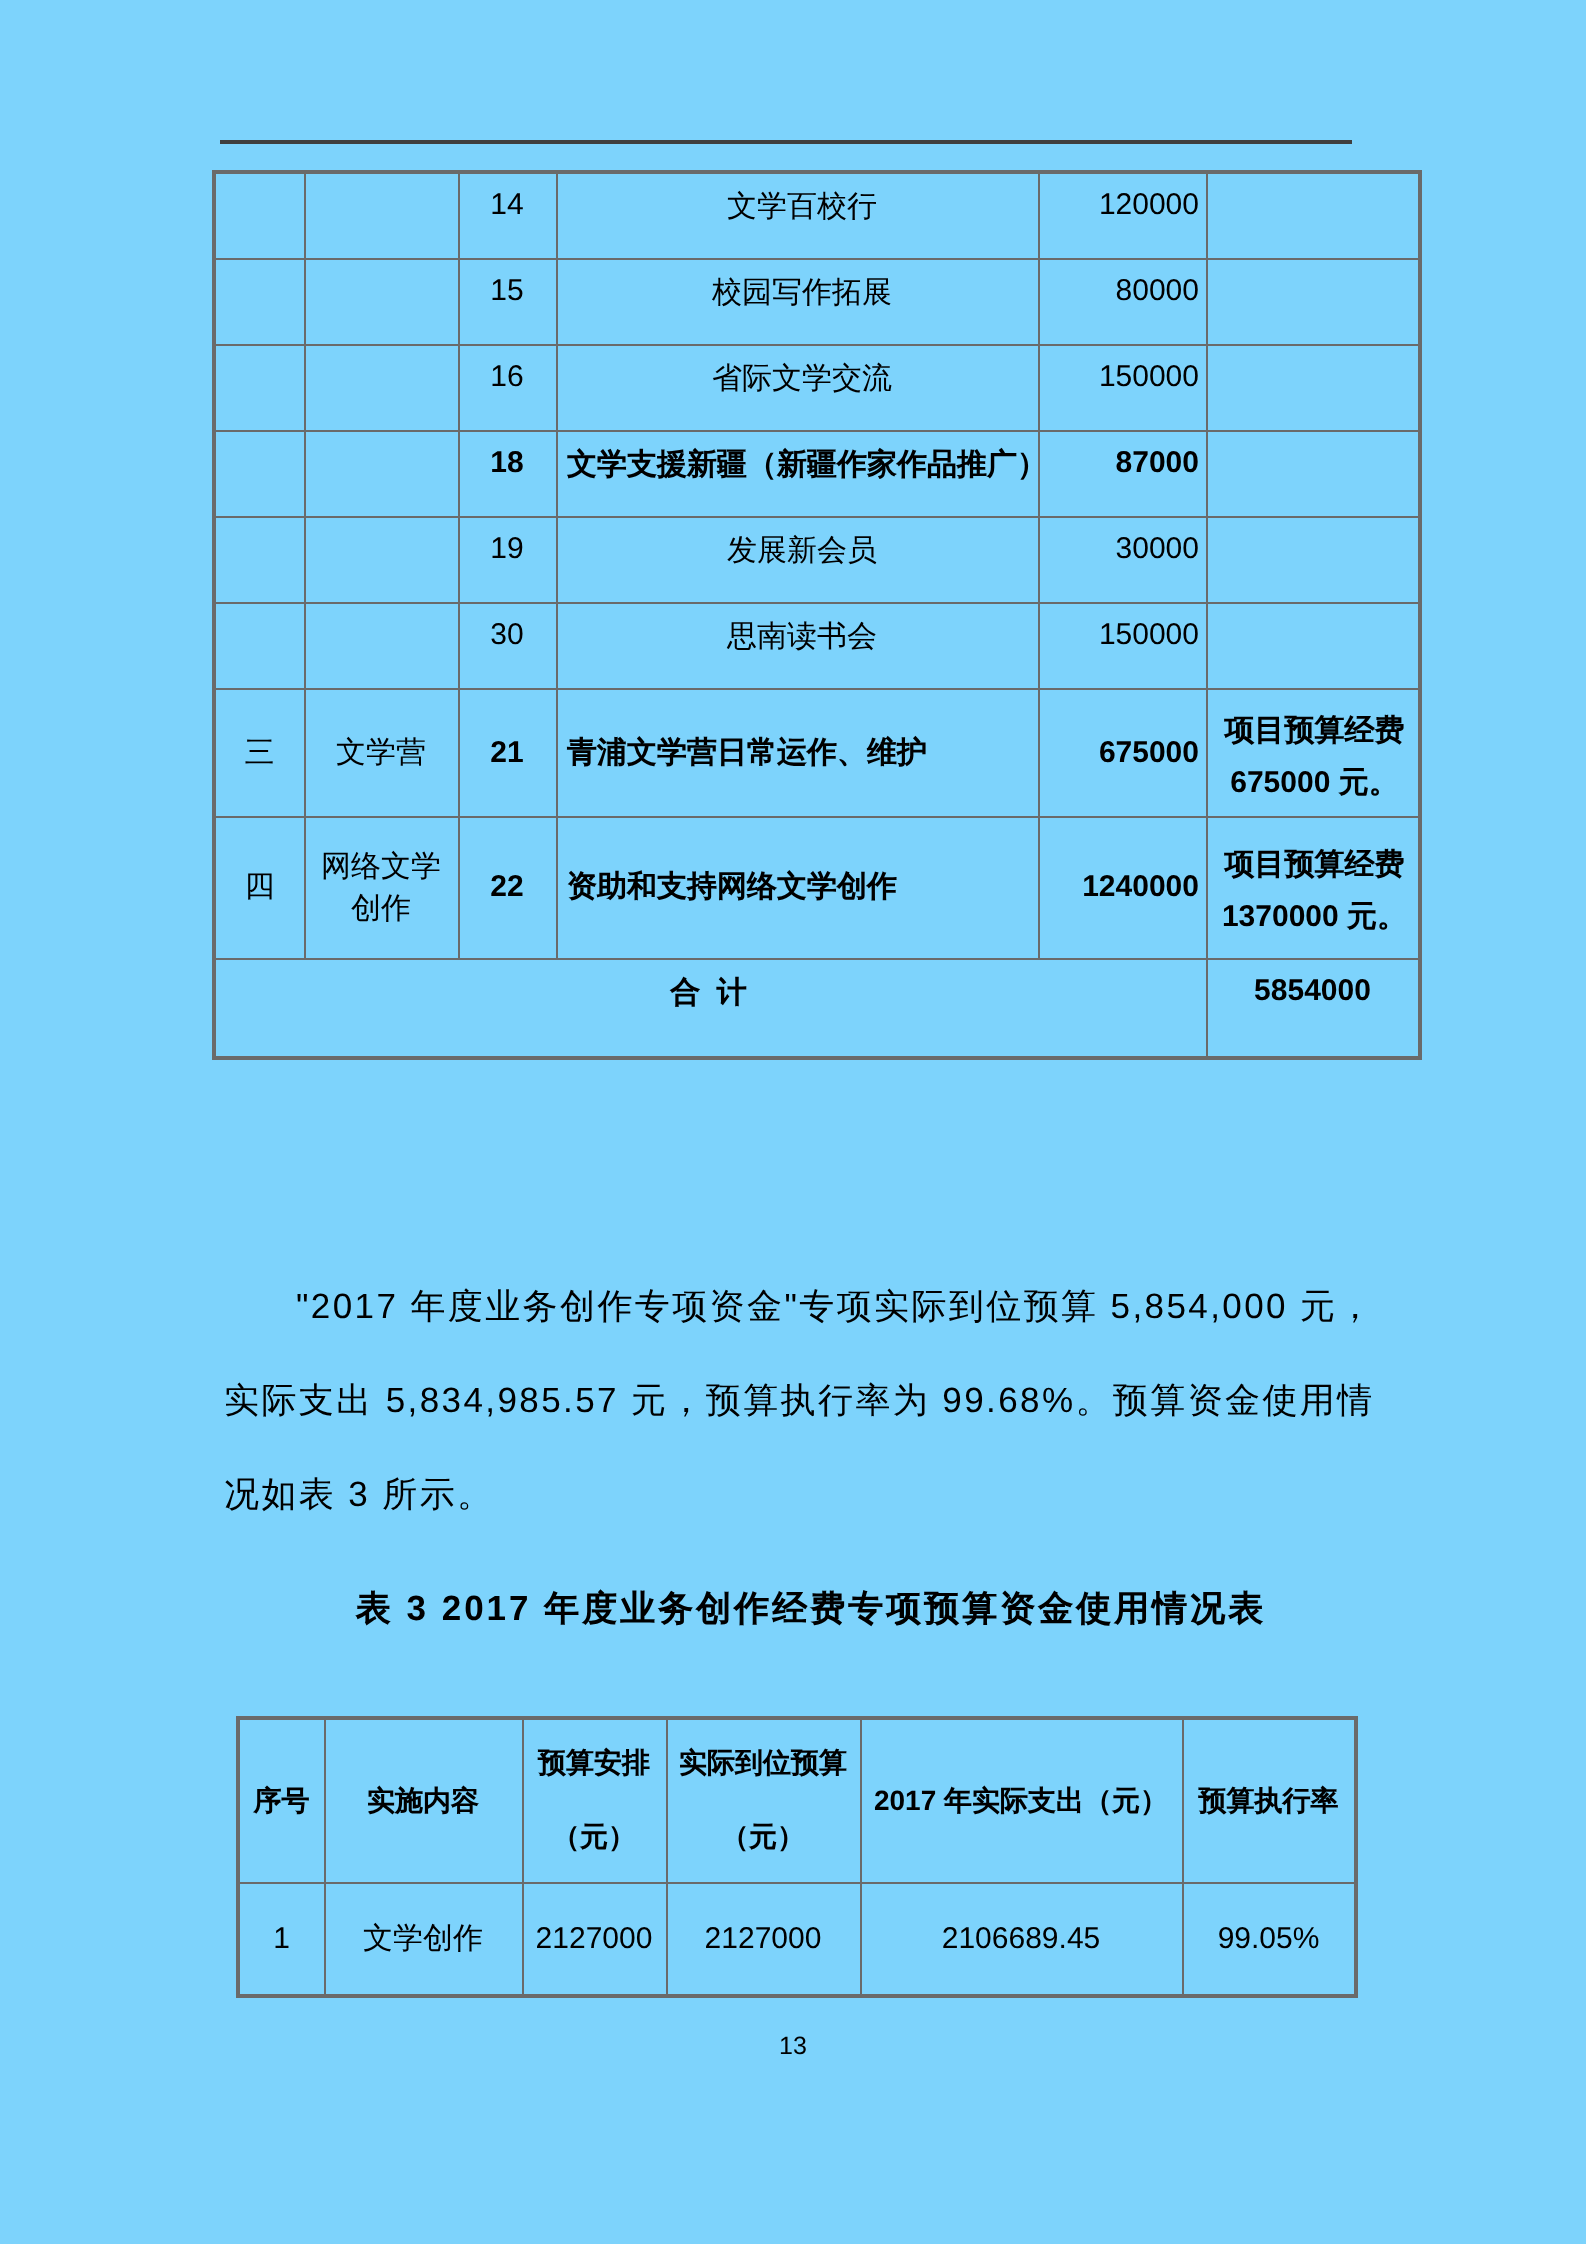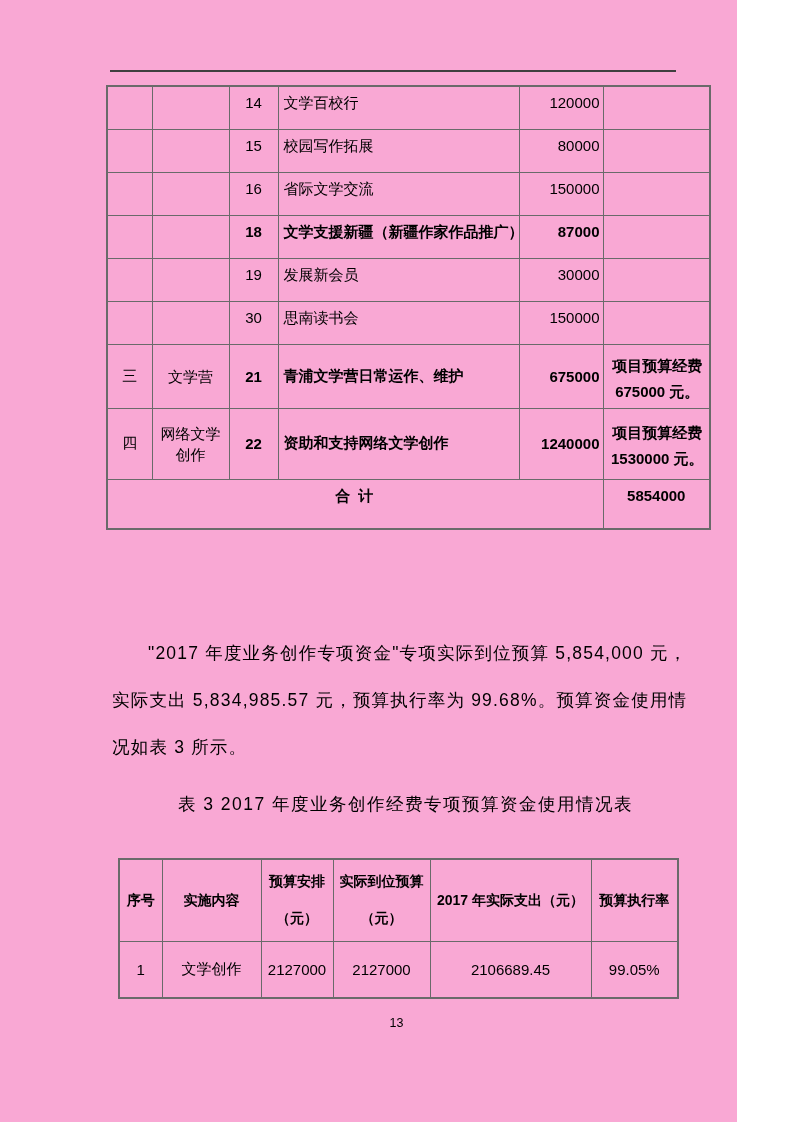--- a/index.html
+++ b/index.html
@@ -1,29 +1,29 @@
 <!DOCTYPE html>
 <html><head>
 <meta charset="utf-8">
 <style>
   * { margin:0; padding:0; box-sizing:border-box; }
   html,body { background:#ffffff; }
   body { font-family:"Liberation Sans", sans-serif; color:#000; }
-  .page { position:relative; width:737px; height:1122px; background:#f9a8d4; overflow:hidden; }
+  .page { position:relative; width:793px; height:1122px; background:#7dd3fc; overflow:hidden; }
 
   .header-rule { position:absolute; left:110px; top:70px; width:566px; height:2px; background:#3f3f3f; }
 
   
   table { border-collapse:collapse; table-layout:fixed; }
   .t1 { position:absolute; left:106px; top:85px; width:603px;
         border:2px solid #6a6a6a; font-size:15px; }
   .t1 td { border:1px solid #6a6a6a; overflow:hidden; }
   .t1 tr.item td { height:43px; vertical-align:top; padding-top:7px; }
   .t1 td.num  { text-align:center; }
-  .t1 td.name { text-align:left; padding-left:5px; white-space:nowrap; }
+  .t1 td.name { text-align:center; padding-left:5px; white-space:nowrap; }
   .t1 td.amt  { text-align:right; padding-right:3px; }
   .t1 tr.b td { font-weight:bold; }
   .t1 tr.sec td { vertical-align:middle; text-align:center; }
   .t1 tr.sec td.seq, .t1 tr.sec td.cat { font-weight:normal; }
   .t1 tr.sec td.num, .t1 tr.sec td.name, .t1 tr.sec td.amt { font-weight:bold; }
   .t1 tr.sec td.name { text-align:left; }
   .t1 tr.sec td.amt  { text-align:right;margin-top:24px; }
   .t1 tr.sec21 td { height:64px; }
   .t1 tr.sec22 td { height:71px; }
   .t1 td.note { vertical-align:top; text-align:left; padding:5px 2px 0 4px;
@@ -34,21 +34,21 @@
   .t1 td.cat { line-height:21px; padding:2px; }
 
   
   .para { position:absolute; left:112px; top:630px; width:580px;
           font-size:17.5px; line-height:47px; letter-spacing:1.2px; }
   .para .pline { white-space:nowrap; }
   .para .pline.indent { text-indent:36px; }
 
   
   .t3-title { position:absolute; left:118px; top:792px; width:575px;
-              text-align:center; font-size:17.5px; font-weight:normal;
+              text-align:center; font-size:17.5px; font-weight:bold;
               letter-spacing:1.5px; line-height:24px; white-space:nowrap; }
 
   
   .t3 { position:absolute; left:118px; top:858px; width:559px;
         border:2px solid #6a6a6a; font-size:15px; }
   .t3 td, .t3 th { border:1px solid #6a6a6a; text-align:center; vertical-align:middle; overflow:hidden; }
   .t3 th { font-weight:bold; font-size:14px; height:82px; line-height:37px; white-space:nowrap; }
   .t3 td { height:57px; }
 
   .page-number { position:absolute; left:0; top:1016px; width:793px;
@@ -132,21 +132,21 @@
         </td>
       </tr>
       <tr class="sec sec22">
         <td class="seq">四</td>
         <td class="cat">网络文学创作</td>
         <td class="num">22</td>
         <td class="name">资助和支持网络文学创作</td>
         <td class="amt">1240000</td>
         <td class="note">
           <div>项目预算经费</div>
-          <div>1530000 元。</div>
+          <div>1370000 元。</div>
         </td>
       </tr>
 
       <tr class="total">
         <td class="total-label" colspan="5">合  计</td>
         <td class="amt-total">5854000</td>
       </tr>
     </tbody>
   </table>
 

